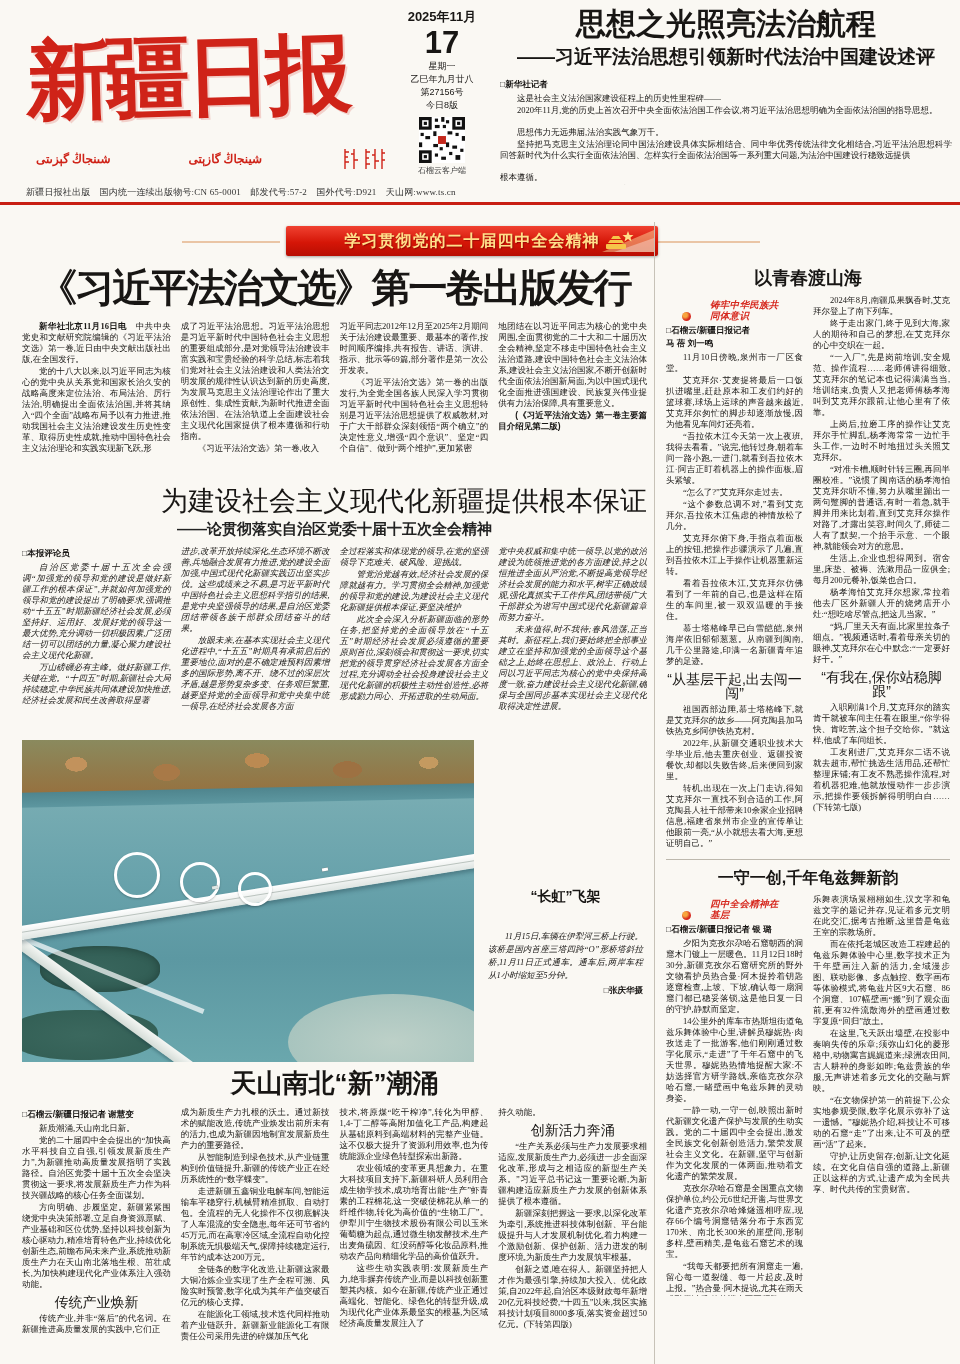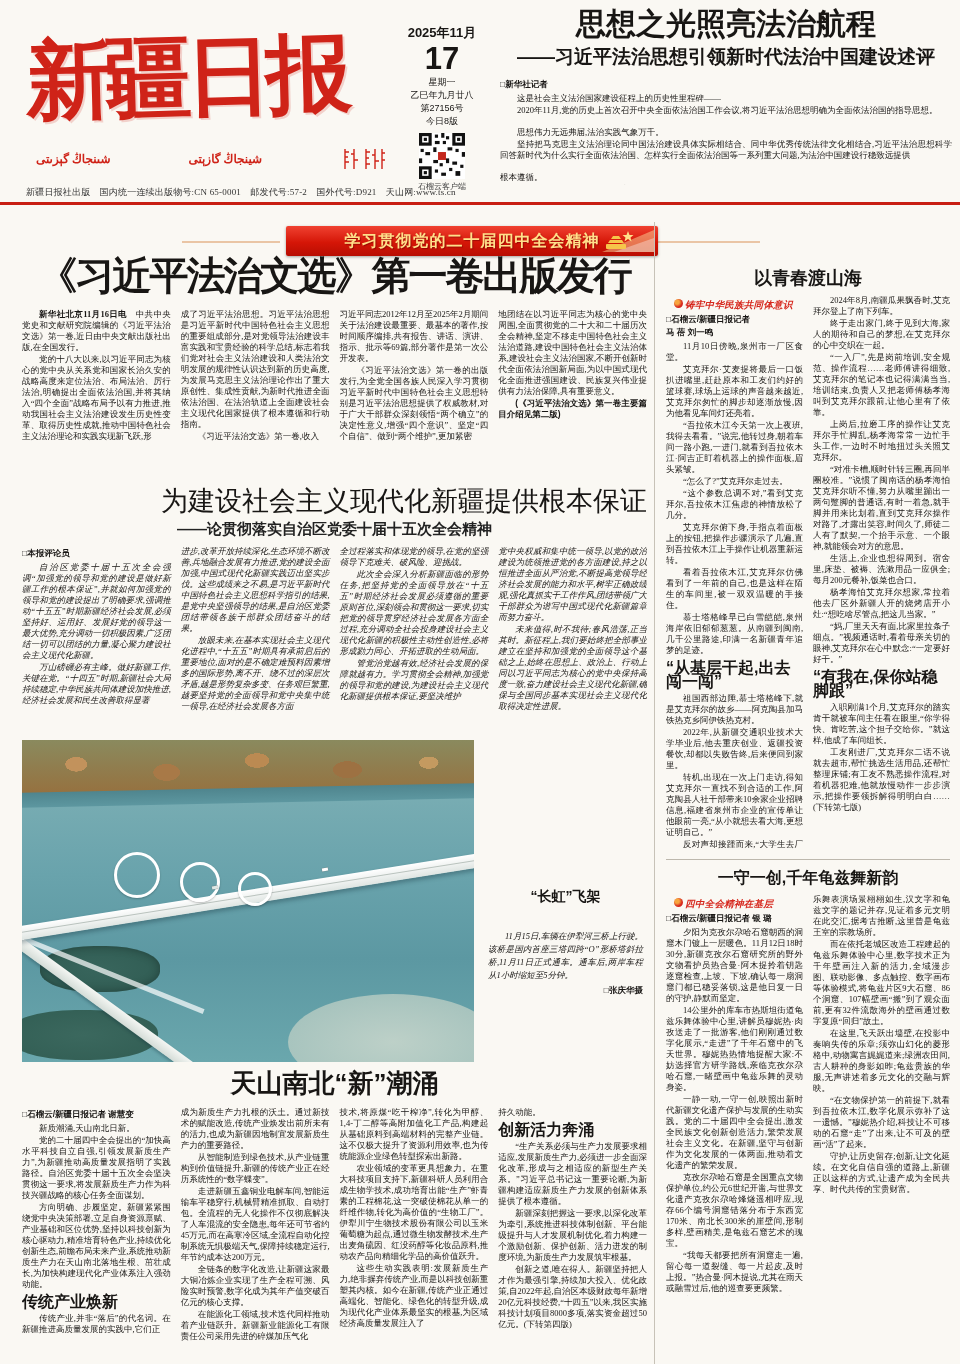--- a/index.html
+++ b/index.html
@@ -9,21 +9,21 @@
   .page{position:absolute;inset:0;}
   p{text-indent:2em;text-align:justify;margin:0 0 1px 0;}
   p.cont0{text-indent:0;}
   
   .mast{position:absolute;left:26px;top:2px;width:372px;height:150px;color:#cf2318;
         font-weight:900;font-size:86px;letter-spacing:-6px;line-height:150px;
         transform:rotate(-1.5deg);text-shadow:2px 2px 0 rgba(207,35,24,.18);white-space:nowrap;}
   .scripts{position:absolute;left:36px;top:148px;width:350px;display:flex;justify-content:space-between;align-items:center;color:#cf2318;font-size:12px;font-weight:bold;direction:ltr;}
   .publine{position:absolute;left:26px;top:186px;width:430px;font-size:9px;color:#333;letter-spacing:.2px;}
   .redline{position:absolute;left:0;top:202px;width:960px;height:3px;background:#c81f13;}
-  .dateblock{position:absolute;left:396px;top:24px;width:92px;text-align:center;}
+  .dateblock{position:absolute;left:396px;top:8px;width:92px;text-align:center;}
   .dateblock .ym{font-size:13px;font-weight:bold;}
   .dateblock .day{font-size:31px;font-weight:bold;line-height:34px;}
   .dateblock .sm{font-size:9px;line-height:13px;}
   .dateblock .qr{margin:5px auto 2px;display:block;}
   .dateblock .qcap{font-size:8px;color:#444;}
   .lead{position:absolute;left:500px;top:6px;width:452px;}
   .lead h1{font-size:30px;font-weight:900;text-align:center;letter-spacing:0;line-height:36px;}
   .lead h2{font-size:19px;font-weight:900;text-align:center;line-height:26px;margin-top:2px;}
   .cols{display:flex;gap:10px;overflow:hidden;}
   .col{flex:1;font-size:8.5px;line-height:11px;}
@@ -33,21 +33,21 @@
   .banner-row{position:absolute;left:0;top:224px;width:960px;height:36px;}
   .sline{position:absolute;top:17px;height:2px;background:#eac5a5;}
   .sl1{left:182px;width:98px;} .sl2{left:656px;width:104px;}
   .banner{position:absolute;left:286px;top:2px;width:372px;height:30px;
           background:linear-gradient(180deg,#f04231 0%,#d51607 55%,#b80d02 100%);
           border-radius:2px;box-shadow:0 1px 3px rgba(0,0,0,.35);
           display:flex;align-items:center;justify-content:center;}
   .banner .btxt{color:#ffe08a;font-size:16px;font-weight:900;letter-spacing:1px;text-shadow:1px 1px 1px rgba(120,0,0,.6);}
   .banner svg{position:absolute;right:4px;top:2px;}
   
-  .sec1{position:absolute;left:22px;top:252px;width:625px;}
+  .sec1{position:absolute;left:22px;top:264px;width:625px;}
   .sec1 h1{font-size:39px;font-weight:900;text-align:center;letter-spacing:-2px;line-height:48px;}
   .sec1 .cols{margin-top:9px;height:142px;}
   .note{font-weight:bold;font-size:8.5px;}
   .sec2{position:absolute;left:22px;top:484px;width:625px;}
   .sec2 h2{font-size:27px;font-weight:400;text-align:right;line-height:34px;}
   .sec2 .sub{font-size:15px;font-weight:600;text-align:center;line-height:22px;color:#222;}
   .sec2 .cols{margin-top:6px;height:176px;}
   .kai{font-style:italic;margin-top:24px;}
   .photorow{position:absolute;left:22px;top:740px;width:625px;height:322px;display:flex;gap:14px;}
   .photo{position:relative;width:452px;height:322px;overflow:hidden;background:
@@ -72,27 +72,27 @@
   .r2{left:158px;top:122px;width:40px;height:40px;}
   .r3{left:216px;top:132px;width:34px;height:34px;}
   .ph-car{position:absolute;width:6px;height:3px;background:#fff;box-shadow:0 0 1px #555;}
   .caption{flex:1;padding-top:148px;padding-right:4px;}
   .caption .ct{font-size:14px;font-weight:bold;text-align:center;margin-bottom:6px;}
   .caption .cx{font-size:8.5px;line-height:13px;}
   .caption .cc{text-align:right;font-size:8.5px;margin-top:3px;font-weight:bold;}
   .sec3{position:absolute;left:22px;top:1066px;width:625px;}
   .sec3 h2{font-size:26px;font-weight:900;text-align:center;line-height:34px;}
   .sec3 .cols{margin-top:7px;height:248px;}
-  .subhd{font-weight:bold;font-size:16px;text-align:left;line-height:14px;margin:5px 0 4px;text-indent:0;font-family:"Liberation Sans","DejaVu Sans",sans-serif;}
+  .subhd{font-weight:normal;font-size:14px;text-align:center;line-height:14px;margin:5px 0 4px;text-indent:0;font-family:"Liberation Sans","DejaVu Sans",sans-serif;}
   
   .vrule{position:absolute;left:654px;top:222px;width:1px;height:1142px;background:#c7c2b7;}
   .right{position:absolute;left:666px;top:266px;width:284px;}
   .rt1{font-size:18px;font-weight:900;text-align:center;line-height:24px;}
   .rt2{font-size:16px;font-weight:900;text-align:center;line-height:22px;}
-  .tag{display:flex;align-items:flex-start;gap:2px;margin:4px 8px 3px;}
+  .tag{display:flex;align-items:flex-end;gap:19px;margin:4px 16px 3px;}
   .tag .dot{width:9px;height:9px;border-radius:50%;background:radial-gradient(circle at 35% 35%,#f7a53e 25%,#d6281e 60%);flex:none;}
   .tag .tl{color:#d6281e;font-weight:bold;font-style:italic;font-size:9.5px;letter-spacing:.3px;}
   .right .cols{margin-top:5px;}
   .a1 .cols{height:556px;overflow:hidden;}
   .rdiv{border:none;border-top:1px solid #bdb8ad;margin:8px 0 7px;}
   .a2 .cols{height:402px;overflow:hidden;}
 </style>
 </head>
 <body>
 
@@ -253,22 +253,22 @@
       </div>
       <div class="col">
           <div>
             <p class="cont0">进步,改革开放持续深化,生态环境不断改善,兵地融合发展有力推进,党的建设全面加强,中国式现代化新疆实践迈出坚实步伐。这些成绩来之不易,是习近平新时代中国特色社会主义思想科学指引的结果,是党中央坚强领导的结果,是自治区党委团结带领各族干部群众团结奋斗的结果。</p>
             <p>放眼未来,在基本实现社会主义现代化进程中,“十五五”时期具有承前启后的重要地位,面对的是不确定难预料因素增多的国际形势,离不开、绕不过的深层次矛盾,越是形势复杂多变、任务艰巨繁重,越要坚持党的全面领导和党中央集中统一领导,在经济社会发展各方面</p>
           </div>
         </div>
       <div class="col">
           <div>
             <p class="cont0">全过程落实和体现党的领导,在党的坚强领导下克难关、破风险、迎挑战。</p>
+            <p>管党治党越有效,经济社会发展的保障就越有力。学习贯彻全会精神,加强党的领导和党的建设,为建设社会主义现代化新疆提供根本保证,要坚决维护</p>
             <p>此次全会深入分析新疆面临的形势任务,把坚持党的全面领导放在“十五五”时期经济社会发展必须遵循的重要原则首位,深刻领会和贯彻这一要求,切实把党的领导贯穿经济社会发展各方面全过程,充分调动全社会投身建设社会主义现代化新疆的积极性主动性创造性,必将形成勠力同心、开拓进取的生动局面。</p>
-            <p>管党治党越有效,经济社会发展的保障就越有力。学习贯彻全会精神,加强党的领导和党的建设,为建设社会主义现代化新疆提供根本保证,要坚决维护</p>
           </div>
         </div>
       <div class="col">
           <div>
             <p class="cont0">党中央权威和集中统一领导,以党的政治建设为统领推进党的各方面建设,持之以恒推进全面从严治党,不断提高党领导经济社会发展的能力和水平,树牢正确政绩观,强化真抓实干工作作风,团结带领广大干部群众为谱写中国式现代化新疆篇章而努力奋斗。</p>
             <p>未来值得,时不我待;春风浩荡,正当其时。新征程上,我们要始终把全部事业建立在坚持和加强党的全面领导这个基础之上,始终在思想上、政治上、行动上同以习近平同志为核心的党中央保持高度一致,奋力建设社会主义现代化新疆,确保与全国同步基本实现社会主义现代化取得决定性进展。</p>
           </div>
         </div>
     </div>
   </section>
@@ -412,21 +412,21 @@
               <p>克孜尔尕哈石窟是全国重点文物保护单位,约公元6世纪开凿,与世界文化遗产克孜尔尕哈烽燧遥相呼应,现存66个编号洞窟错落分布于东西宽170米、南北长300米的崖壁间,形制多样,壁画精美,是龟兹石窟艺术的瑰宝。</p>
               <p>“我每天都要把所有洞窟走一遍,留心每一道裂缝、每一片起皮,及时上报。”热合曼·阿木提说,尤其在雨天或融雪过后,他的巡查要更频繁。</p>
               <p>这里的洞窟形制丰富,有中心柱窟、大像窟、方形窟及僧房窟等,窟顶结构也富于变化,残存的壁画中,佛教本生故事、因缘故事各40多种,龟兹</p>
             </div>
         </div>
         <div class="col">
           <div>
               <p class="cont0">乐舞表演场景栩栩如生,汉文字和龟兹文字的题记并存,见证着多元文明在此交汇,据考古推断,这里曾是龟兹王室的宗教场所。</p>
               <p>而在依托老城区改造工程建起的龟兹乐舞体验中心里,数字技术正为千年壁画注入新的活力,全域漫步图、联动影像、多点触控、数字画布等体验模式,将龟兹片区9大石窟、86个洞窟、107幅壁画“搬”到了观众面前,更有32件流散海外的壁画通过数字复原“回归”故土。</p>
               <p>在这里,飞天跃出墙壁,在投影中奏响失传的乐章;须弥山幻化的菱形格中,动物寓言娓娓道来;绿洲农田间,古人耕种的身影如昨;龟兹贵族的华服,无声讲述着多元文化的交融与辉映。</p>
-              <p>“在文物保护第一的前提下,就看到吾拉依木江,数字化展示弥补了这一遗憾。”穆妮热介绍,科技让不可移动的石窟“走”了出来,让不可及的壁画“活”了起来。</p>
+              <p>“在文物保护第一的前提下,公众实地参观受限,数字化展示弥补了这一遗憾。”穆妮热介绍,科技让不可移动的石窟“走”了出来,让不可及的壁画“活”了起来。</p>
               <p>守护,让历史留存;创新,让文化延续。在文化自信自强的道路上,新疆正以这样的方式,让遗产成为全民共享、时代共传的宝贵财富。</p>
             </div>
         </div>
       </div>
     </article>
   </aside>
 
 </div>
 
 </body></html>

